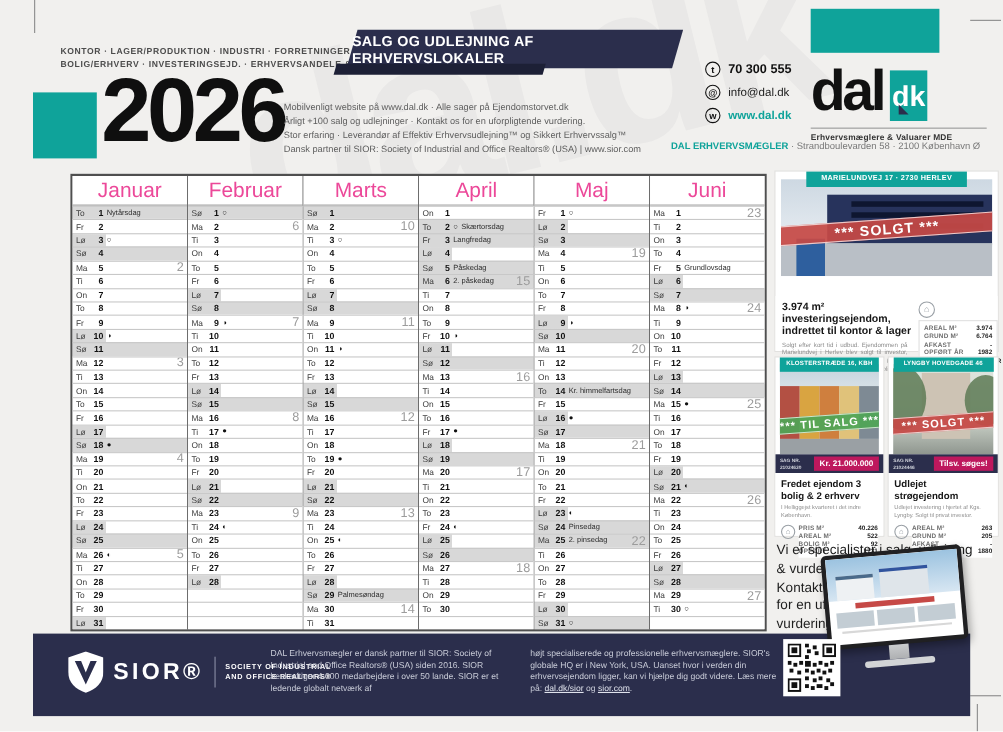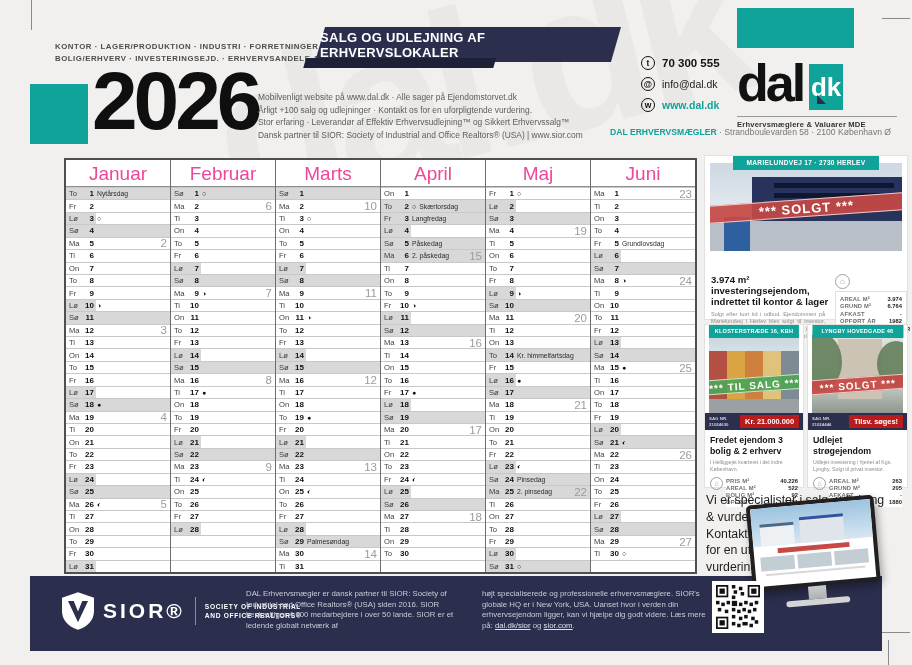--- a/index.html
+++ b/index.html
@@ -116,21 +116,21 @@
   #ad1 .circ-ic { width:15px; height:15px; font-size:8px; margin-bottom:2px; }
   #ad1 .frow { margin:1.5px 0; }
 
   
   .smad .ad-title { width:92%; height:13px; line-height:13px; font-size:5.6px; letter-spacing:.2px; }
   .smad .photo { left:4px; right:4px; top:6px; height:82px; }
   .smad .ribbon { top:46px; height:15px; line-height:15px; font-size:10px;
                   border-top:1px solid rgba(255,255,255,.7); border-bottom:1px solid rgba(255,255,255,.7); }
   .smad .darkbar { top:88px; height:17px; padding:0 4px; justify-content:space-between; }
   .smad .sag2 { font-size:4.4px; font-weight:700; line-height:1.2; color:#cfd2da; }
-  .smad .price { background:#b91c1c; color:#fff; font-size:7.4px; font-weight:700; padding:2px 5px; }
+  .smad .price { background:#be185d; color:#fff; font-size:7.4px; font-weight:700; padding:2px 5px; }
   .smad .ad-body { top:105px; padding:5px 5px 0 5px; }
   .smad .ad-head { font-size:8.8px; font-weight:700; color:#161616; line-height:10.5px; }
   .smad .ad-text { font-size:5.2px; color:#8d8d8d; line-height:6.8px; margin-top:3px; }
   .smad .facts-wrap { display:flex; align-items:flex-start; margin-top:4px; }
   .smad .circ-ic { width:13px; height:13px; font-size:7px; margin-right:3px; flex:none; }
   .smad .facts { flex:1; border:none; padding:0; }
   .smad .frow { margin:1.2px 0; }
   #ad2 { left:705px; top:325px; width:98px; height:162px; }
   #ad2 .photo { background:linear-gradient(#c5d3dc,#dfe7ec 40%); }
   .houses { position:absolute; left:0; bottom:14px; width:100%; height:48px; display:flex; }

